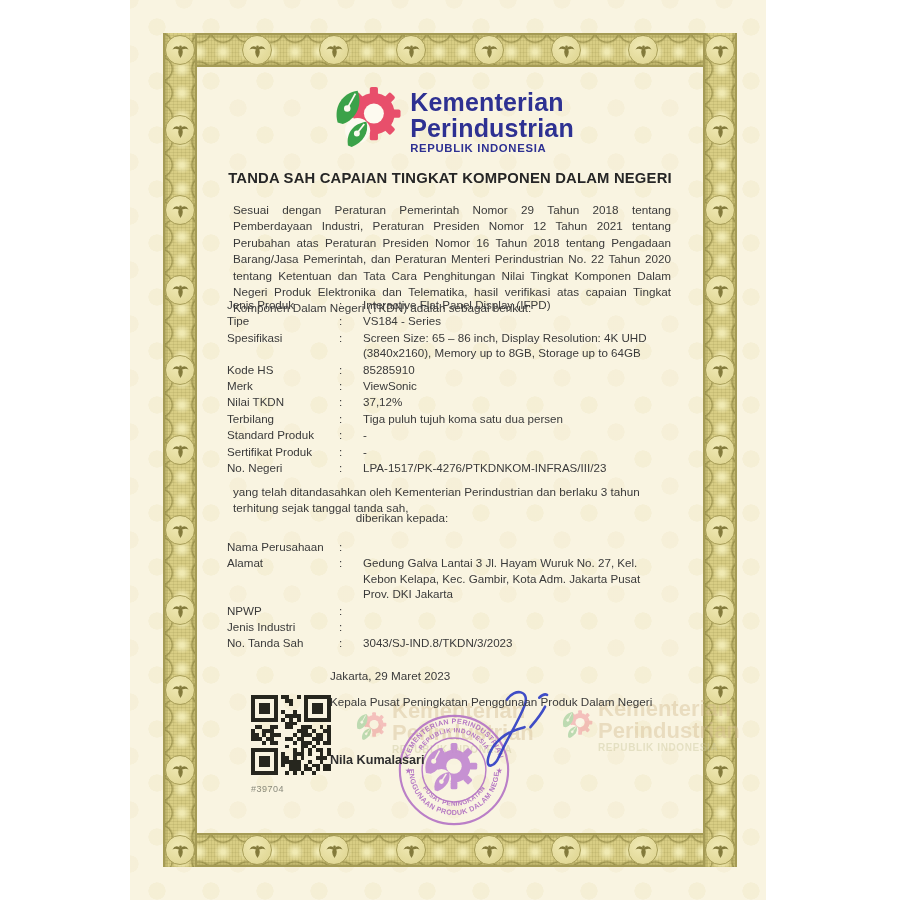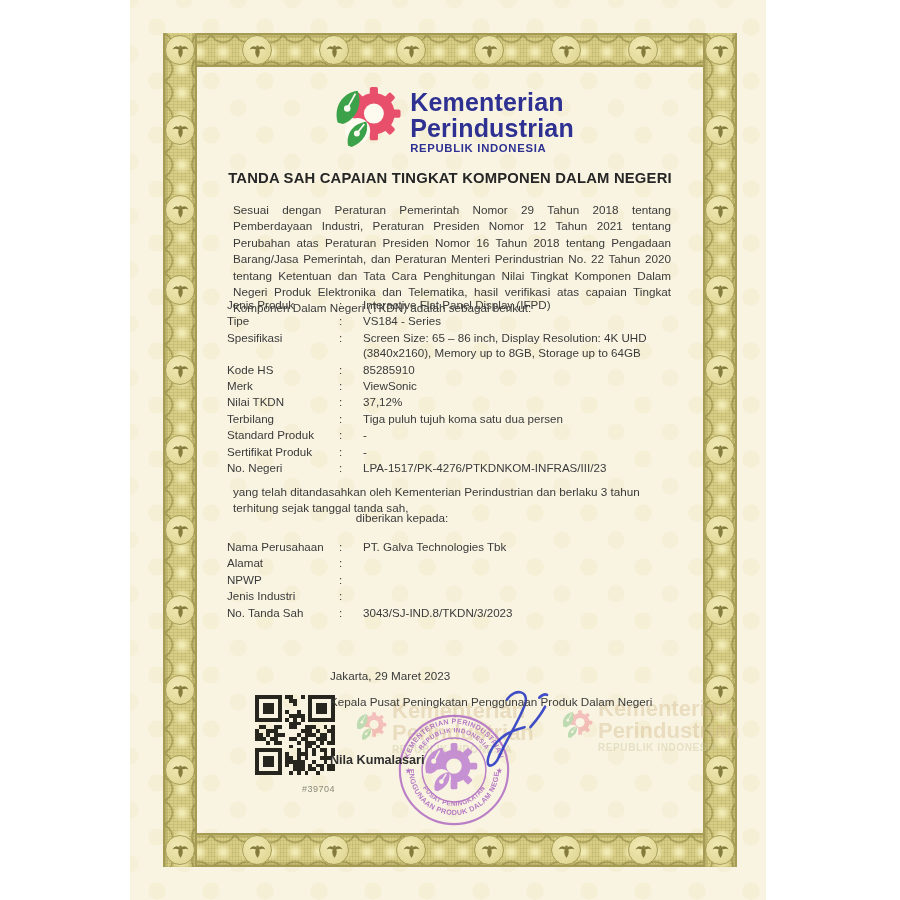--- a/index.html
+++ b/index.html
@@ -71,21 +71,21 @@
     font-size:11.7px;color:#3a3a3a;}
   .fields{position:absolute;left:227px;width:426px;}
   #fields-product{top:297px;}
   #fields-company{top:539px;}
   .frow{display:flex;align-items:flex-start;margin-bottom:1px;
     font-size:11.6px;line-height:15.4px;color:#3a3a3a;}
   .flabel{width:112px;flex:none;}
   .fcolon{width:24px;flex:none;text-align:left;}
   .fvalue{flex:1;}
   
-  .qr-block{position:absolute;left:251px;top:695px;width:84px;text-align:right;z-index:5;}
+  .qr-block{position:absolute;left:251px;top:695px;width:84px;text-align:left;z-index:5;}
   #qr{background:transparent;}
   #qr rect{fill:#26261e;shape-rendering:crispEdges;}
   .qr-label{margin-top:5px;font-size:9px;color:#8b8b7d;letter-spacing:.5px;}
   .sign-block{position:absolute;left:330px;top:669px;width:340px;z-index:6;
     color:#3a3a3a;}
   .place-date{font-size:11.7px;}
   .signer-title{font-size:11.7px;margin-top:13px;}
   .signer-name{font-size:12.6px;font-weight:bold;margin-top:45px;color:#2f2f2f;}
   .stamp{position:absolute;left:396px;top:712px;z-index:3;opacity:.88;}
   .signature{position:absolute;left:448px;top:686px;z-index:4;}
@@ -460,25 +460,25 @@
       </div>
   </div>
 
   <div id="validity" class="para">yang telah ditandasahkan oleh Kementerian Perindustrian dan berlaku 3 tahun terhitung sejak tanggal tanda sah,</div>
   <div class="given-to">diberikan kepada:</div>
 
   <div id="fields-company" class="fields">
     <div class="frow">
         <span class="flabel">Nama Perusahaan</span>
         <span class="fcolon">:</span>
-        <span class="fvalue">PT. Galva Technologies Tbk</span>
       </div>
       <div class="frow">
         <span class="flabel">Alamat</span>
         <span class="fcolon">:</span>
+        <span class="fvalue">Gedung Galva Lantai 3 Jl. Hayam Wuruk No. 27, Kel. Kebon Kelapa, Kec. Gambir, Kota Adm. Jakarta Pusat Prov. DKI Jakarta</span>
       </div>
       <div class="frow">
         <span class="flabel">NPWP</span>
         <span class="fcolon">:</span>
       </div>
       <div class="frow">
         <span class="flabel">Jenis Industri</span>
         <span class="fcolon">:</span>
       </div>
       <div class="frow">

